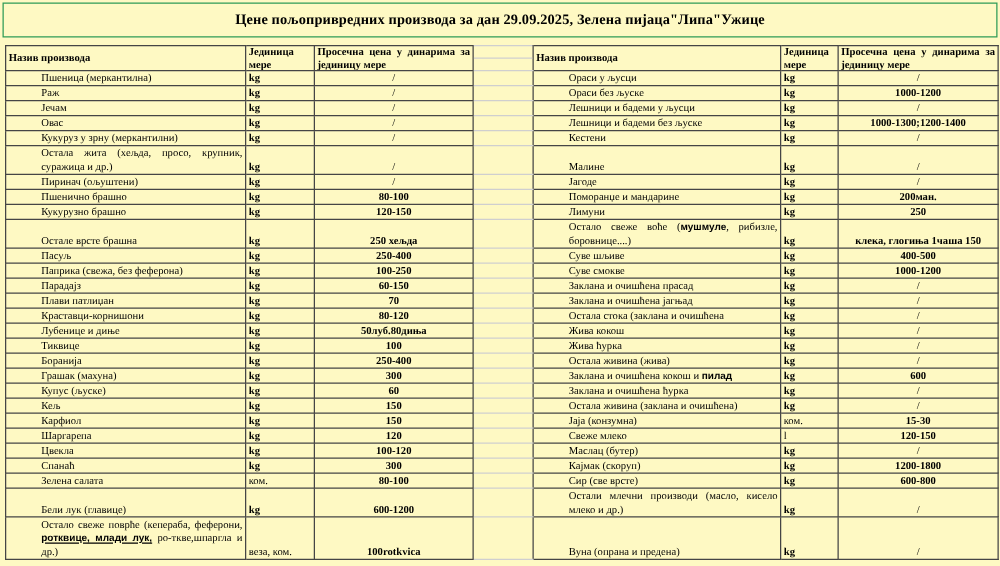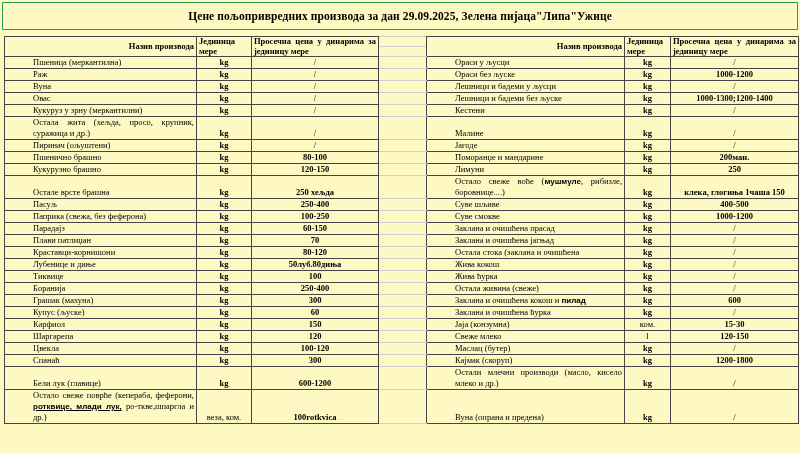--- a/index.html
+++ b/index.html
@@ -13,25 +13,25 @@
     display:flex; align-items:center; justify-content:center;
   }
   #title-box .title-text { font-weight:bold; font-size:11.5px; letter-spacing:.1px; }
   table.price-sheet {
     position:absolute; left:4px; top:36px; width:794px;
     border-collapse:collapse; table-layout:fixed;
     font-size:8.5px; line-height:11px;
   }
   td, th { border:1px solid #454545; padding:0 2px; vertical-align:bottom; overflow:hidden; }
   th { height:18px; vertical-align:middle; font-size:8.5px; line-height:9.5px; }
-  th.h-name  { text-align:right; }
+  th.h-name  { text-align:left; }
   th.h-unit  { text-align:left;margin-left:40px; }
   th.h-price { text-align:justify; }
   td.name  { text-align:justify;padding-left:28px; }
-  td.unit  { text-align:center; }
+  td.unit  { text-align:left; }
   td.unit.kg { font-weight:bold; }
   td.price { text-align:center; font-weight:bold; }
   td.price.slash { font-weight:normal; }
   td.gap, th.gap {
     border-top:1px solid #cfcfcf; border-bottom:1px solid #cfcfcf;
     border-left:1px solid #454545; border-right:1px solid #454545;
   }
   th.gap { position:relative; }
   th.gap .midline { position:absolute; left:0; right:0; top:9px; height:0; border-top:1px solid #cfcfcf; }
   .bsans { font-family:"Liberation Sans", sans-serif; font-weight:bold; font-size:8px;margin-top:16px; }
@@ -82,21 +82,21 @@
         <tr>
           <td class="name">Раж</td>
           <td class="unit kg">kg</td>
           <td class="price slash">/</td>
           <td class="gap"></td>
           <td class="name">Ораси без љуске</td>
           <td class="unit kg">kg</td>
           <td class="price">1000-1200</td>
         </tr>
         <tr>
-          <td class="name">Вуна</td>
+          <td class="name">Јечам</td>
           <td class="unit kg">kg</td>
           <td class="price slash">/</td>
           <td class="gap"></td>
           <td class="name">Лешници и бадеми у љусци</td>
           <td class="unit kg">kg</td>
           <td class="price slash">/</td>
         </tr>
         <tr>
           <td class="name">Овас</td>
           <td class="unit kg">kg</td>
@@ -221,39 +221,48 @@
           <td class="gap"></td>
           <td class="name">Жива ћурка</td>
           <td class="unit kg">kg</td>
           <td class="price slash">/</td>
         </tr>
         <tr>
           <td class="name">Боранија</td>
           <td class="unit kg">kg</td>
           <td class="price">250-400</td>
           <td class="gap"></td>
-          <td class="name">Остала живина (свеже)</td>
+          <td class="name">Остала живина (жива)</td>
           <td class="unit kg">kg</td>
           <td class="price slash">/</td>
         </tr>
         <tr>
           <td class="name">Грашак (махуна)</td>
           <td class="unit kg">kg</td>
           <td class="price">300</td>
           <td class="gap"></td>
           <td class="name"><span>Заклана и очишћена кокош и </span><span class="bsans">пилад</span></td>
           <td class="unit kg">kg</td>
           <td class="price">600</td>
         </tr>
         <tr>
           <td class="name">Купус (љуске)</td>
           <td class="unit kg">kg</td>
           <td class="price">60</td>
           <td class="gap"></td>
           <td class="name">Заклана и очишћена ћурка</td>
+          <td class="unit kg">kg</td>
+          <td class="price slash">/</td>
+        </tr>
+        <tr>
+          <td class="name">Кељ</td>
+          <td class="unit kg">kg</td>
+          <td class="price">150</td>
+          <td class="gap"></td>
+          <td class="name">Остала живина (заклана  и очишћена)</td>
           <td class="unit kg">kg</td>
           <td class="price slash">/</td>
         </tr>
         <tr>
           <td class="name">Карфиол</td>
           <td class="unit kg">kg</td>
           <td class="price">150</td>
           <td class="gap"></td>
           <td class="name">Јаја (конзумна)</td>
           <td class="unit">ком.</td>
@@ -280,20 +289,29 @@
         <tr>
           <td class="name">Спанаћ</td>
           <td class="unit kg">kg</td>
           <td class="price">300</td>
           <td class="gap"></td>
           <td class="name">Кајмак (скоруп)</td>
           <td class="unit kg">kg</td>
           <td class="price">1200-1800</td>
         </tr>
         <tr>
+          <td class="name">Зелена салата</td>
+          <td class="unit">ком.</td>
+          <td class="price">80-100</td>
+          <td class="gap"></td>
+          <td class="name">Сир (све врсте)</td>
+          <td class="unit kg">kg</td>
+          <td class="price">600-800</td>
+        </tr>
+        <tr>
           <td class="name">Бели лук (главице)</td>
           <td class="unit kg">kg</td>
           <td class="price">600-1200</td>
           <td class="gap"></td>
           <td class="name">Остали млечни производи (масло,  кисело млеко и др.)</td>
           <td class="unit kg">kg</td>
           <td class="price slash">/</td>
         </tr>
         <tr>
           <td class="name"><span>Остало  свеже  поврће  (кепераба,  феферони, </span><span class="bsans u">ротквице, млади лук,</span><span> ро-ткве,шпаргла и др.)</span></td>

